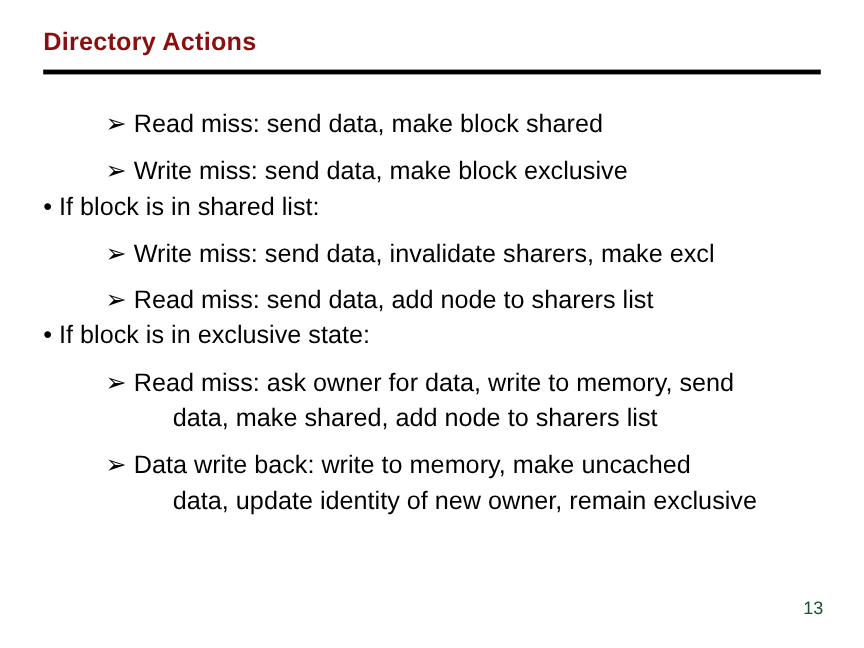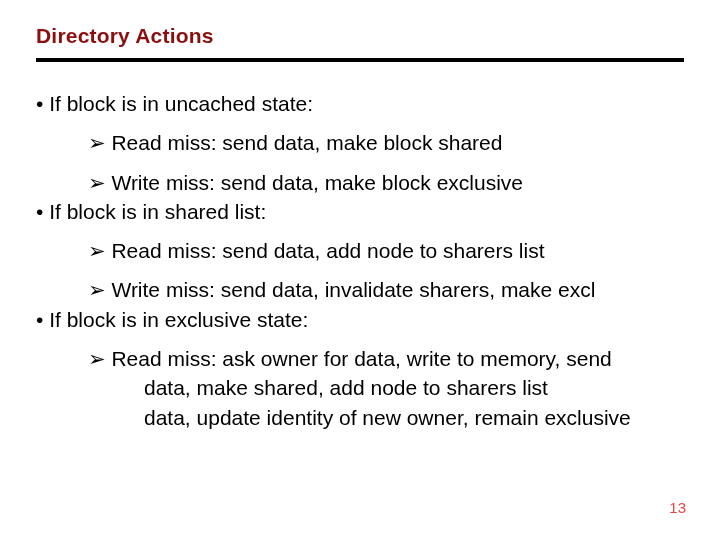--- a/index.html
+++ b/index.html
@@ -47,42 +47,42 @@
     font-family: Arial, sans-serif;
   }
   .cont {
     margin: 0 0 2px 108px;
   }
   .pagenum {
     position: absolute;
     right: 34px;
     bottom: 24px;
     font-size: 15px;
-    color: #ef4444;
+    color: #14532d;
   }
 </style>
 </head>
 <body>
 
 <div class="slide">
 
   <h1 class="title">Directory Actions</h1>
   <hr class="rule">
 
   <div class="body">
 
-    <p class="top">• <span>If block is in uncached state:</span></p>
     <p class="sub"><span class="arrow">➢ </span><span>Read miss: send data, make block shared</span></p>
     <p class="sub"><span class="arrow">➢ </span><span>Write miss: send data, make block exclusive</span></p>
 
     <p class="top">• <span>If block is in shared list:</span></p>
+    <p class="sub"><span class="arrow">➢ </span><span>Write miss: send data, invalidate sharers, make excl</span></p>
     <p class="sub"><span class="arrow">➢ </span><span>Read miss: send data, add node to sharers list</span></p>
-    <p class="sub"><span class="arrow">➢ </span><span>Write miss: send data, invalidate sharers, make excl</span></p>
 
     <p class="top">• <span>If block is in exclusive state:</span></p>
     <p class="sub"><span class="arrow">➢ </span><span>Read miss: ask owner for data, write to memory, send</span></p>
     <p class="cont"><span>data, make shared, add node to sharers list</span></p>
+    <p class="sub"><span class="arrow">➢ </span><span>Data write back: write to memory, make uncached</span></p>
     <p class="cont"><span>data, update identity of new owner, remain exclusive</span></p>
 
   </div>
 
   <div class="pagenum">13</div>
 </div>
 
 </body></html>

